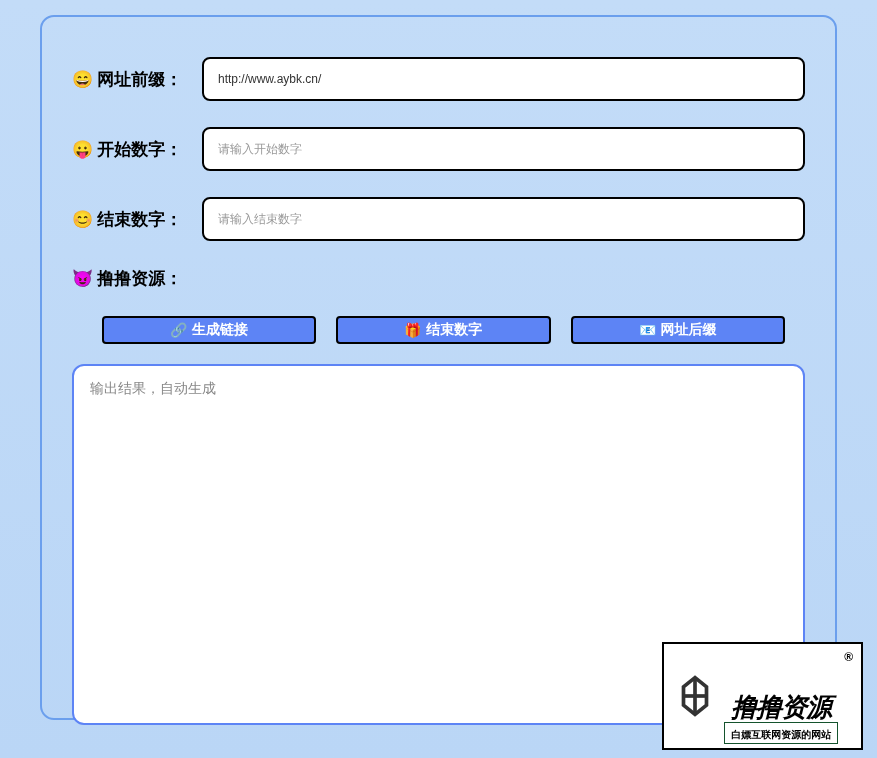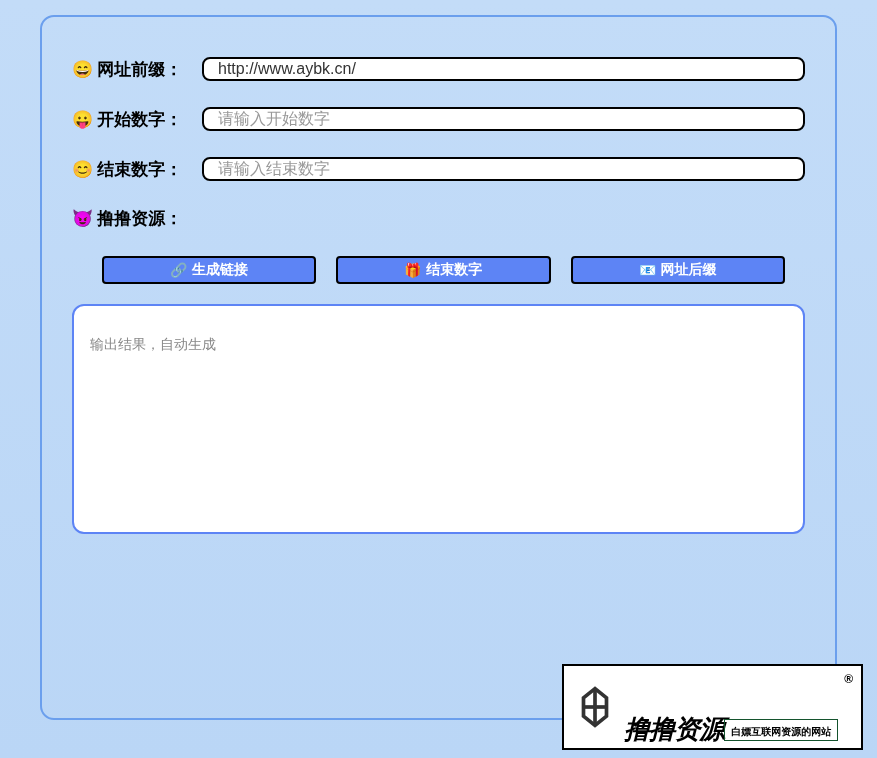--- a/index.html
+++ b/index.html
@@ -42,26 +42,26 @@
       gap: 2px;
     }
     
     .emoji-icon {
       font-size: 17px;
       margin-right: 2px;
     }
     
     .form-input {
       flex: 1;
-      height: 24px;
+      height: 44px;
       border: 2px solid #000;
       border-radius: 8px;
       background: #fff;
       padding: 0 14px;
-      font-size: 16px;
+      font-size: 12px;
       font-family: inherit;
       color: #333;
       outline: none;
     }
     
     .form-input::placeholder {
       color: #999;
     }
     
     .button-row {
@@ -88,25 +88,25 @@
       justify-content: center;
       gap: 4px;
     }
     
     .btn-icon {
       font-size: 14px;
     }
     
     .output-area {
       width: 100%;
-      height: 230px;
+      height: 361px;
       border: 2px solid #5d84f5;
       border-radius: 12px;
       background: #fff;
-      padding: 30px 16px;
+      padding: 14px 16px;
       font-size: 14px;
       font-family: inherit;
       color: #333;
       resize: none;
       outline: none;
     }
     
     .output-area::placeholder {
       color: #888;
     }
@@ -123,21 +123,21 @@
       gap: 6px;
     }
     
     .watermark-logo {
       width: 46px;
       height: 46px;
     }
     
     .watermark-text {
       display: flex;
-      flex-direction: row;
+      flex-direction: column;
       align-items: center;
       line-height: 1.1;
       margin-top: 45px;
     }
     
     .watermark-main {
       font-size: 26px;
       font-weight: 900;
       font-style: italic;
       font-family: "SimHei", "Microsoft YaHei", sans-serif;

